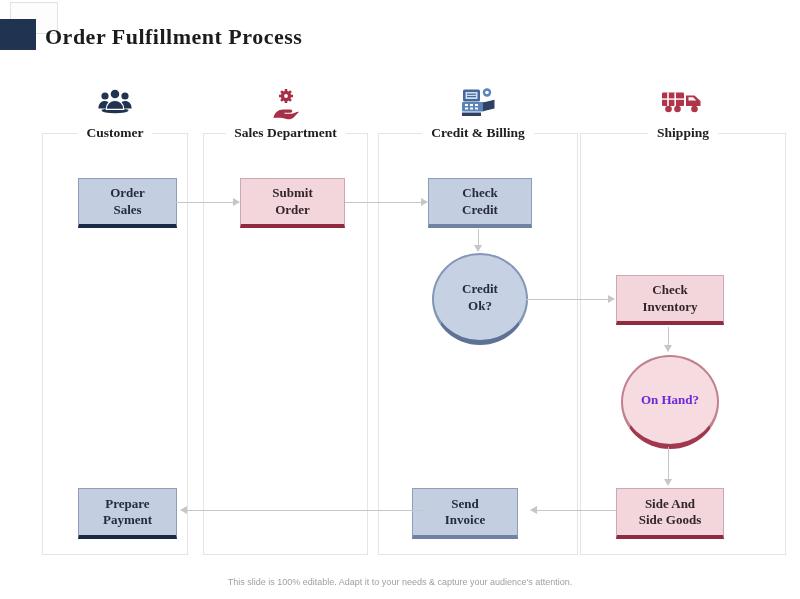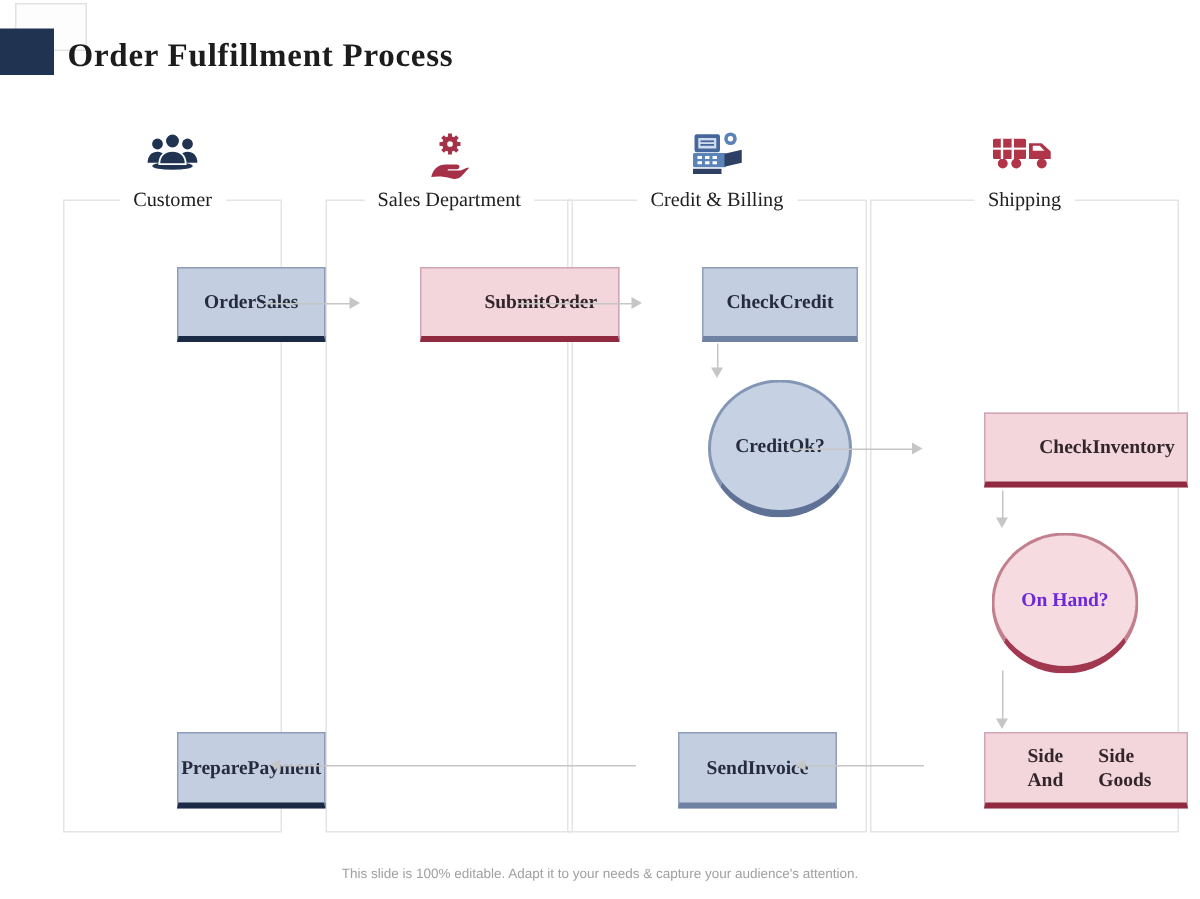--- a/index.html
+++ b/index.html
@@ -14,30 +14,30 @@
   body{width:800px;height:599px;background:#ffffff;overflow:hidden;position:relative;
        font-family:"Liberation Serif", serif;}
   .abs{position:absolute;}
   
   .title-ghost{left:10px;top:2px;width:46px;height:30px;border:1px solid #e2e2e2;background:#fdfdfd;}
   .title-chip{left:0;top:19px;width:36px;height:31px;background:var(--navy);}
   .page-title{left:45px;top:24px;font-size:22px;font-weight:600;letter-spacing:.5px;color:var(--title_color);white-space:nowrap;}
   
   .lane{position:absolute;top:133px;height:422px;border:1px solid var(--lane_border);box-sizing:border-box;}
   .lane-label{position:absolute;top:-9px;left:50%;transform:translateX(-50%);background:#fff;
-              padding:0 9px;white-space:nowrap;font-weight:normal;font-size:13.5px;color:#202020;}
+              padding:0 9px;white-space:nowrap;font-weight:bold;font-size:13.5px;color:#202020;}
   .lane-icon{position:absolute;top:-48px;left:50%;transform:translateX(-50%);line-height:0;}
   
-  .node{position:absolute;display:flex;flex-direction:row;align-items:center;justify-content:center;
-        text-align:left;font-weight:bold;font-size:13px;line-height:1.25;box-sizing:content-box;margin-left:40px;}
+  .node{position:absolute;display:flex;flex-direction:column;align-items:center;justify-content:center;
+        text-align:center;font-weight:bold;font-size:13px;line-height:1.25;box-sizing:content-box;}
   .box{border:1px solid;border-bottom-width:4px;border-style:solid;}
   .blue{background:var(--blue_box_fill);border-color:var(--blue_box_border);color:#262b3d;}
   .navy-b{border-bottom-color:var(--navy_bottom);}
   .slate-b{border-bottom-color:var(--slate_bottom);}
-  .pink{background:var(--pink_box_fill);border-color:var(--pink_box_border);color:#33262b;padding-left:28px;}
+  .pink{background:var(--pink_box_fill);border-color:var(--pink_box_border);color:#33262b;}
   .red-b{border-bottom-color:var(--red_bottom);}
   .circle{border-radius:50%;border:2px solid;border-bottom-width:5px;}
   .blue-c{background:var(--circle_blue_fill);border-color:var(--circle_blue_border);border-bottom-color:var(--circle_blue_bottom);color:#262b3d;}
   .pink-c{background:var(--circle_pink_fill);border-color:var(--circle_pink_border);border-bottom-color:var(--circle_pink_bottom);color:#6d28d9;}
   
   .cline{position:absolute;height:1px;background:var(--connector);}
   .cline.v{width:1px;}
   .ar,.al,.ad{position:absolute;width:0;height:0;}
   .ar{border-top:4px solid transparent;border-bottom:4px solid transparent;border-left:7px solid var(--connector);}
   .al{border-top:4px solid transparent;border-bottom:4px solid transparent;border-right:7px solid var(--connector);}
@@ -63,21 +63,21 @@
         <circle cx="29" cy="10" r="3.6"></circle>
         <path d="M35.6 22.5c0-4.8-2.9-7.4-6.6-7.4-2 0-3.7.9-4.8 2.3l1.2 5.1z"></path>
         <circle cx="19" cy="8" r="4.9" stroke="#ffffff" stroke-width="1.2"></circle>
         <path d="M10.2 23.4c0-5.8 3.9-8.9 8.8-8.9s8.8 3.1 8.8 8.9z" stroke="#ffffff" stroke-width="1.2"></path>
       </g>
     </svg>
   </div>
   <div class="lane-label">Customer</div>
 </div>
 
-<div class="lane" style="left:217px;width:165px">
+<div class="lane" style="left:203px;width:165px">
   <div class="lane-icon">
     <svg width="30" height="36" viewBox="0 0 30 36">
       <g fill="#a53047">
         <g>
           <rect x="13.7" y="3" width="2.6" height="4"></rect>
           <g transform="rotate(45 15 10)">
               <rect x="13.7" y="3" width="2.6" height="4"></rect>
             </g>
           <g transform="rotate(90 15 10)">
               <rect x="13.7" y="3" width="2.6" height="4"></rect>

